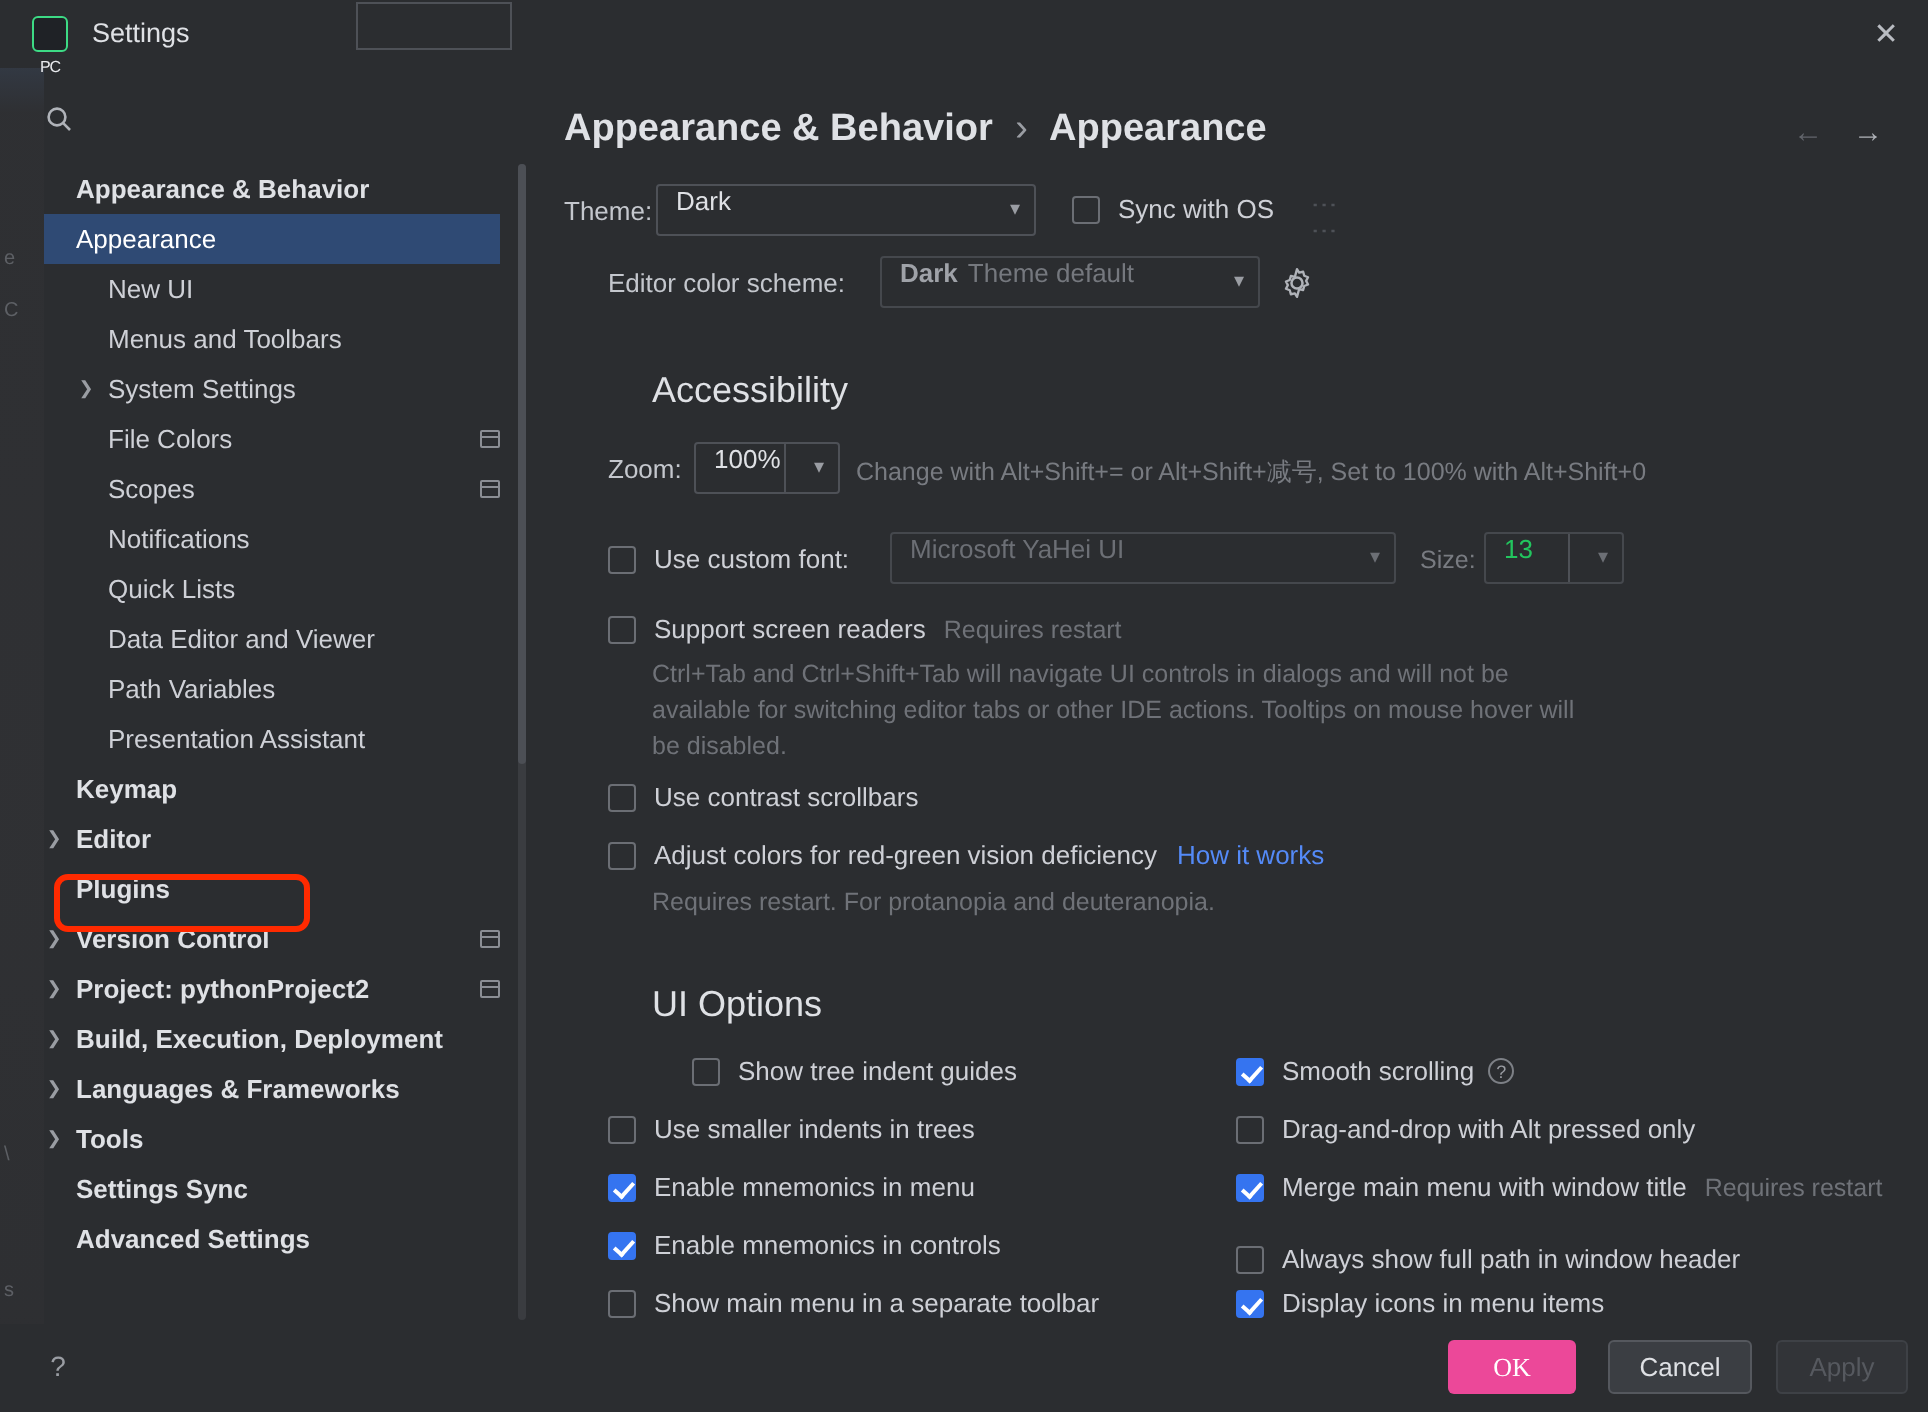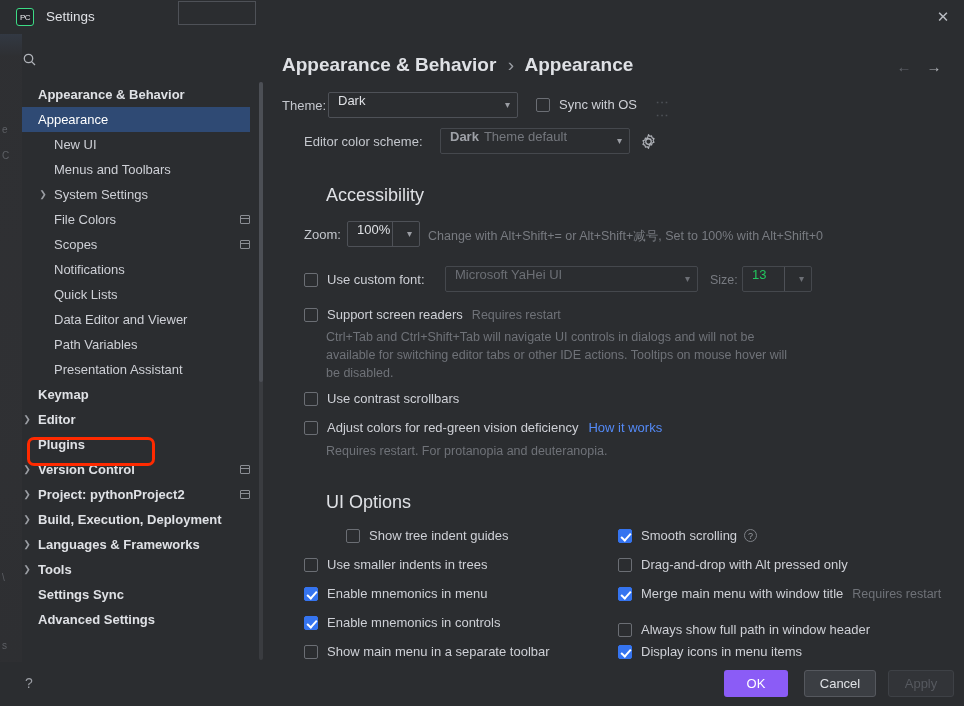--- a/index.html
+++ b/index.html
@@ -29,21 +29,21 @@
   
   .titlebar {
     position: absolute; left: 0; top: 0; width: 964px; height: 34px;
     background: #2b2d30;
   }
   .pc-icon {
     position: absolute; left: 16px; top: 8px; width: 18px; height: 18px;
     border: 1.5px solid #3ddb85; border-radius: 3px; background: #1f2226;
   }
   .pc-icon span {
-    position: absolute; left: 0; top: 0; width: 100%; height: 100%;
+    position: absolute; left: 0; top: 16px; width: 100%; height: 100%;
     color: #e8eaed; font-size: 8px; font-weight: normal;
     display: flex; align-items: center; justify-content: center;
     letter-spacing: -.5px;
   }
   .title-text {
     position: absolute; left: 46px; top: 9px;
     font-size: 13.5px; color: #dfe1e5;
   }
   .close-btn {
     position: absolute; right: 10px; top: 6px;
@@ -184,21 +184,21 @@
   .help-q {
     position: absolute; left: 20px; top: 12px; width: 18px; height: 18px;
     color: #9a9da3; font-size: 14px; display: flex; align-items: center; justify-content: center;
     cursor: pointer;
   }
   .btn {
     position: absolute; top: 8px; height: 27px; border-radius: 3px;
     font-size: 13px; display: flex; align-items: center; justify-content: center;
     cursor: pointer; font-family: inherit;
   }
-  .btn-ok     { left: 724px; width: 64px; background: #8b5cf6; color: #fff; border: none; }
+  .btn-ok     { left: 724px; width: 64px; background: #ec4899; color: #fff; border: none; font-family: Liberation Serif, serif; }
   .btn-cancel { left: 804px; width: 72px; background: #3b3e43; color: #dfe1e5; border: 1px solid #55585e; }
   .btn-apply  { left: 888px; width: 66px; background: #323438; color: #56595f; border: 1px solid #3e4146; }
 </style>
 </head>
 <body>
 
 <div id="root">
 
   <div class="bg-bleed"></div>
   <div class="bleed-glyph" style="top:124px;">e</div>

